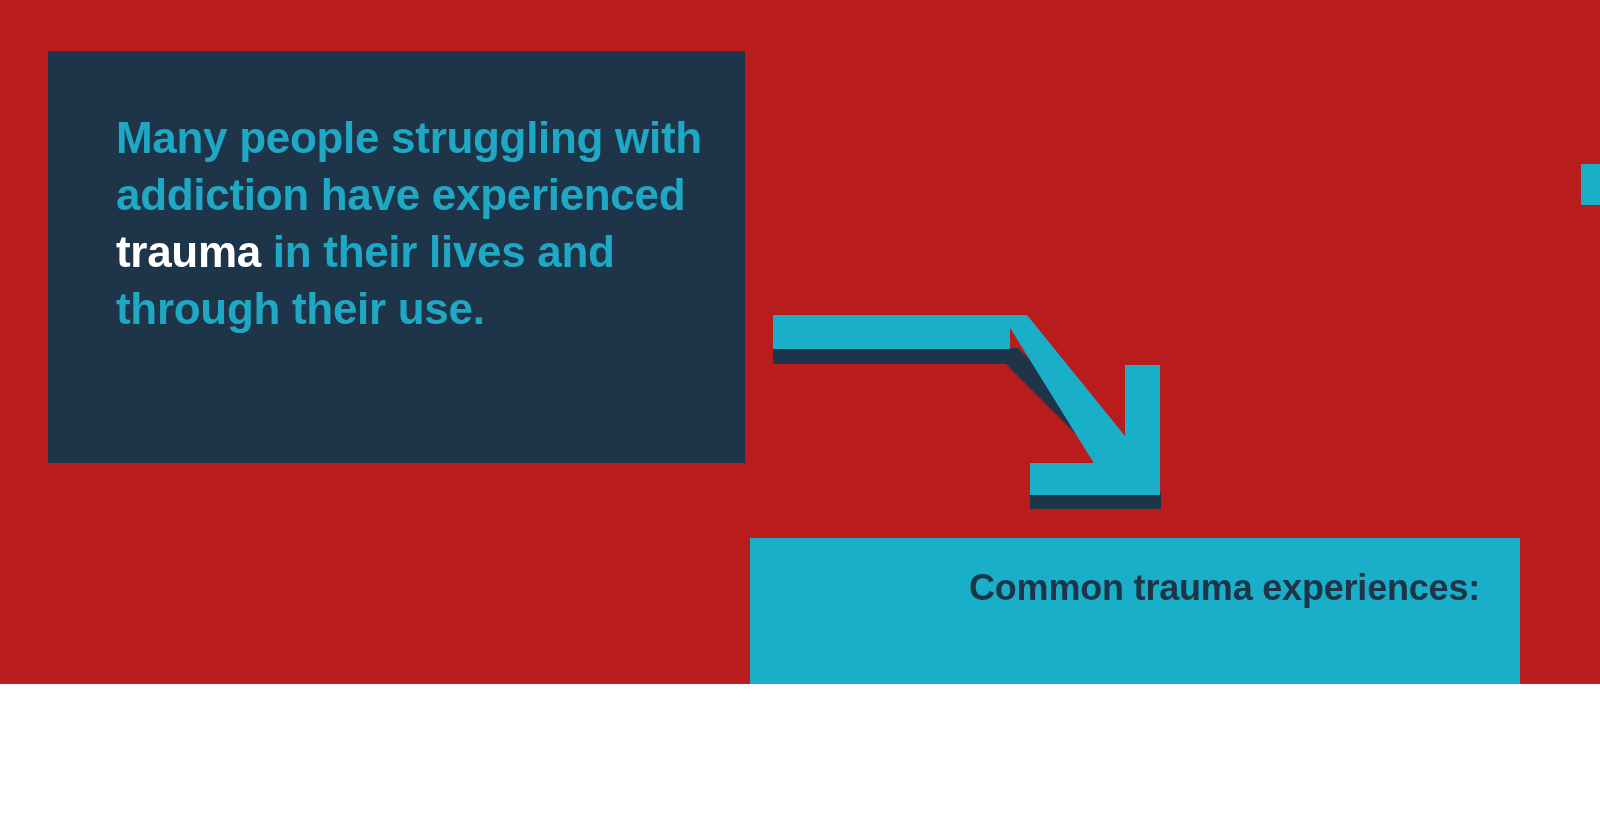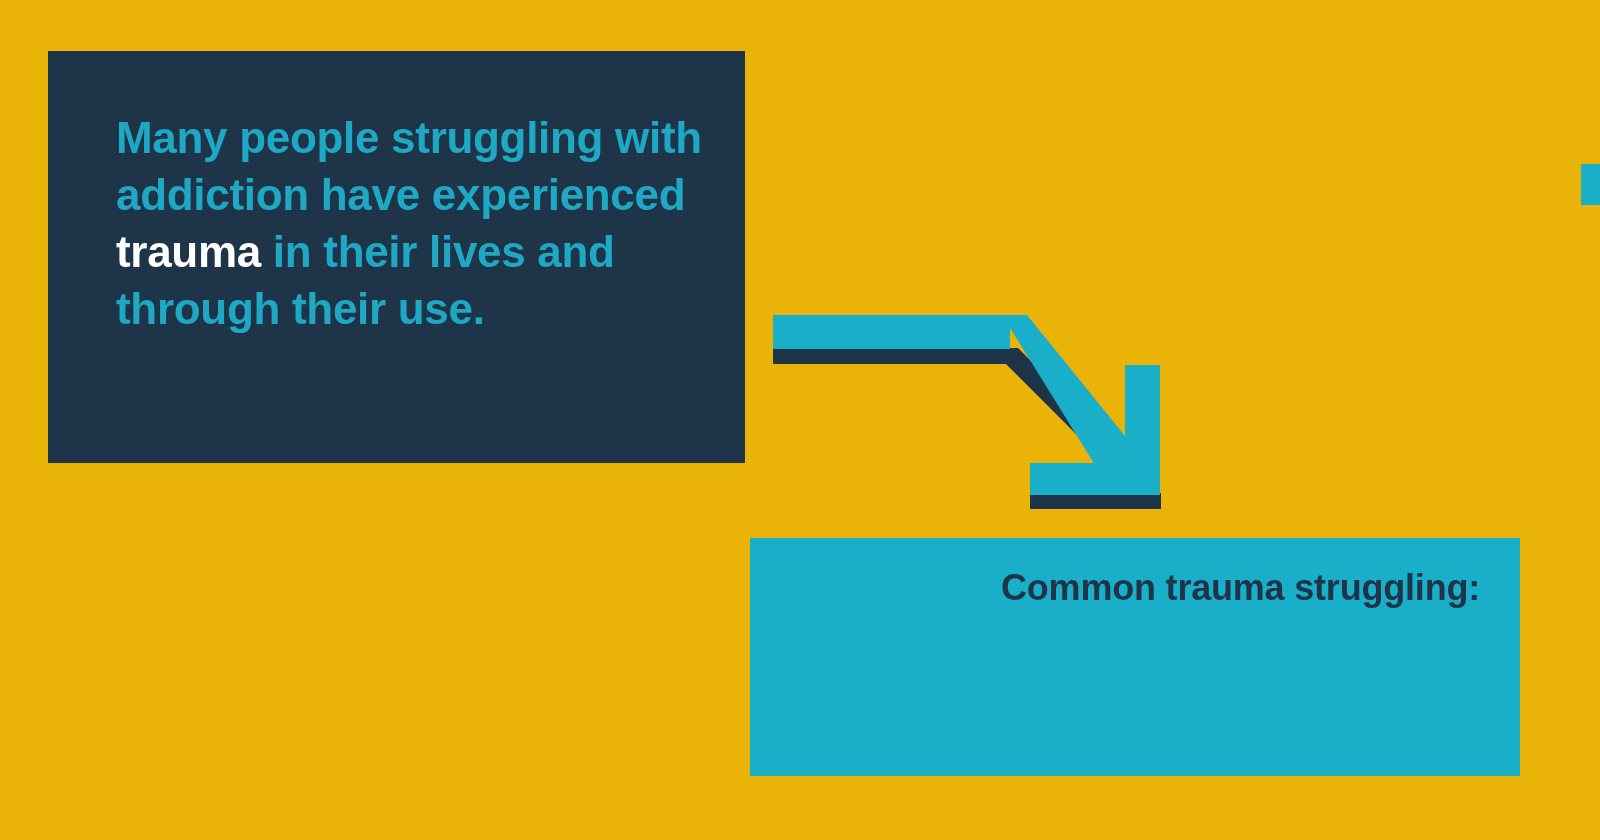--- a/index.html
+++ b/index.html
@@ -7,22 +7,22 @@
     margin: 0;
     padding: 0;
     background: #ffffff;
   }
   body {
     font-family: "Liberation Sans", sans-serif;
   }
   #slide {
     position: relative;
     width: 1600px;
-    height: 840px;
-    background: #eab308;
+    height: 684px;
+    background: #b91c1c;
     overflow: hidden;
   }
 
   
   #statement-panel {
     position: absolute;
     left: 48px;
     top: 51px;
     width: 697px;
     height: 412px;
@@ -108,20 +108,20 @@
 
     <g>
       <rect x="8" y="10" width="237" height="34" fill="#1aafc9"></rect>
       <path d="M 239 10 L 262 10 L 360 131 L 360 60 L 395 60 L 395 190 L 265 190 L 265 158 L 336 158 Z" fill="#1aafc9"></path>
       <path d="M 237 10 L 260 10 L 356 150 L 330 160 Z" fill="#1aafc9"></path>
     </g>
   </svg>
 
   <div id="examples-panel">
     <p id="examples-text">
-      <span class="heading-line">Common trauma struggling:</span><br>
+      <span class="heading-line">Common trauma experiences:</span><br>
       <br>
     </p>
   </div>
 
   <div id="edge-accent-mark"></div>
 
 </div>
 
 </body></html>

